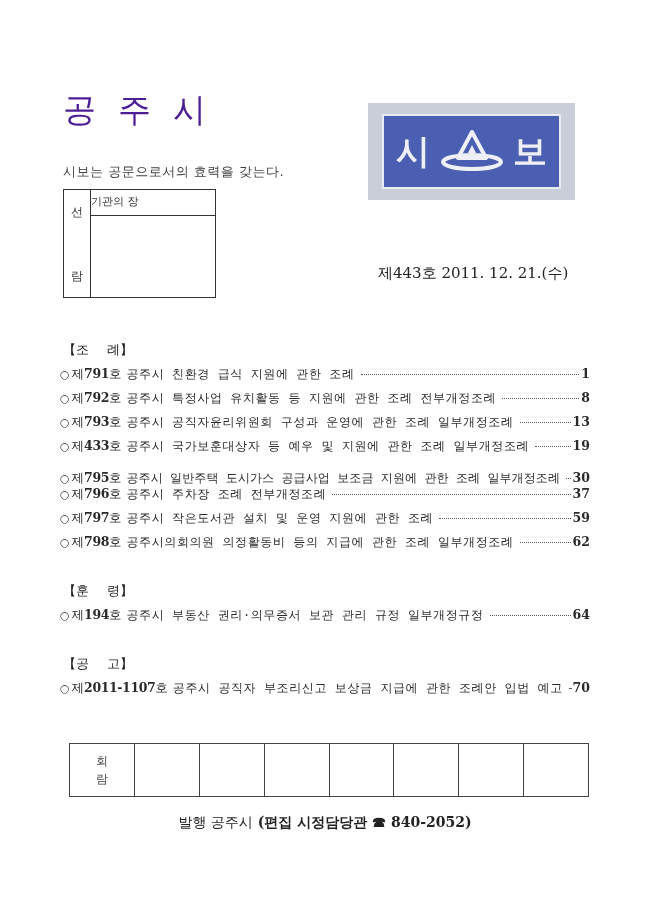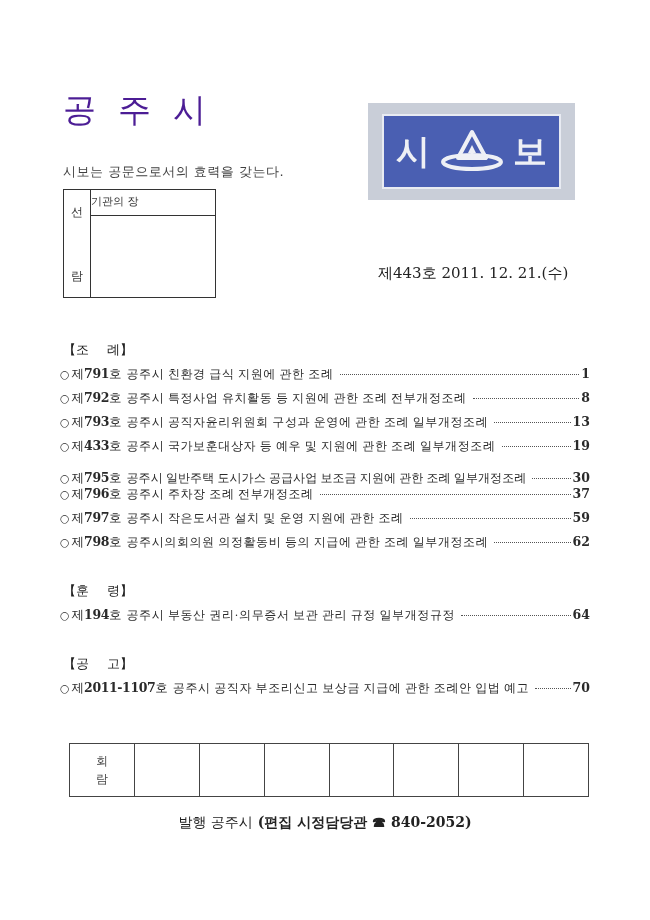--- a/index.html
+++ b/index.html
@@ -59,21 +59,21 @@
     left: 63px; font-size: 13px; font-weight: normal; color: #222;
   }
   .section-head .gap { display: inline-block; width: 18px; }
 
   .toc-row {
     left: 60px; width: 530px; height: 20px; display: flex; align-items: baseline;
     font-size: 12.5px; color: #2a2a2a; white-space: nowrap;
   }
   .toc-row .bullet { font-size: 11px; margin-right: 2px; }
   .toc-row .num { font-weight: bold; letter-spacing: -0.4px; }
-  .toc-row .title { margin-left: 5px; letter-spacing: 0.6px; font-family: Liberation Serif, serif; font-size: 12px; text-align: center; }
+  .toc-row .title { margin-left: 5px; letter-spacing: 0.6px; font-family: Liberation Mono, monospace; font-size: 12px; text-align: center; }
   .toc-row .leader {
     flex: 1; margin: 0 2px 0 6px; border-bottom: 1.5px dotted #555; transform: translateY(-3px);
   }
   .toc-row .page { font-weight: bold; }
 
   .circ-table {
     left: 69px; top: 743px; width: 520px; height: 54px;
     border: 1.5px solid #444; box-sizing: border-box; display: flex;
   }
   .circ-table .cell {

